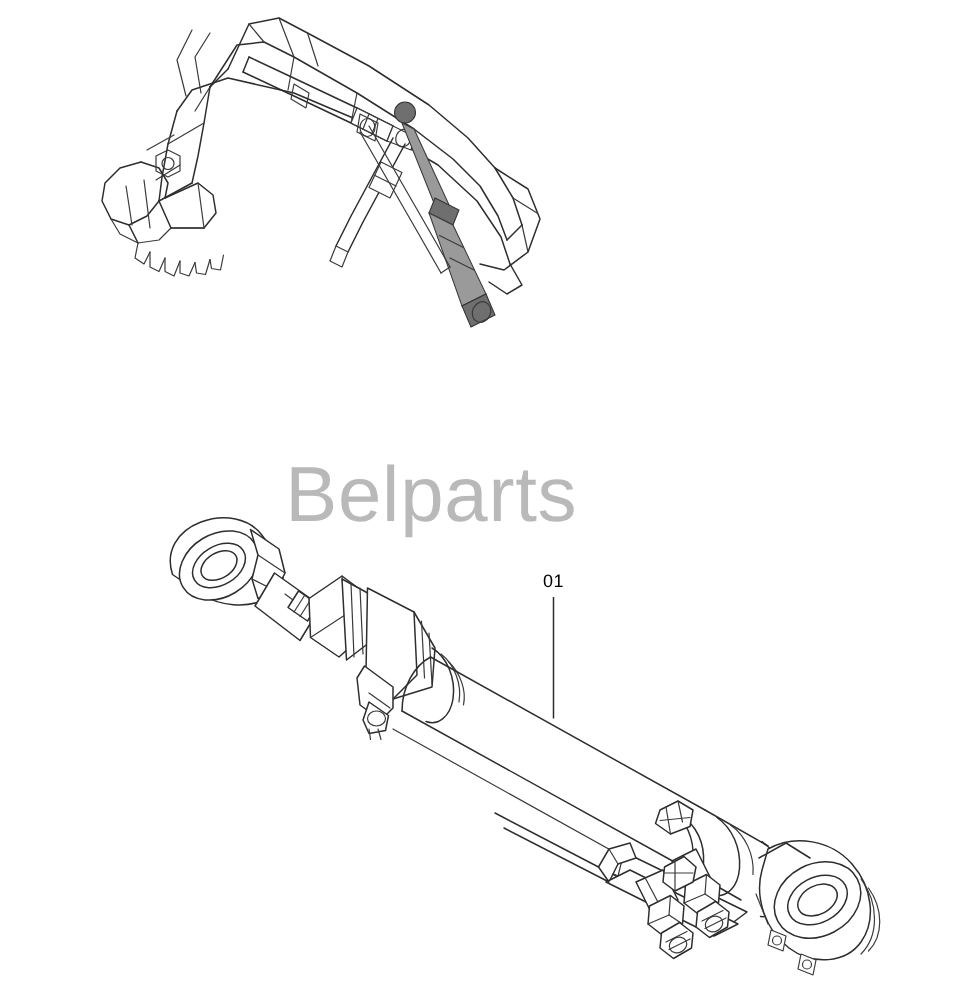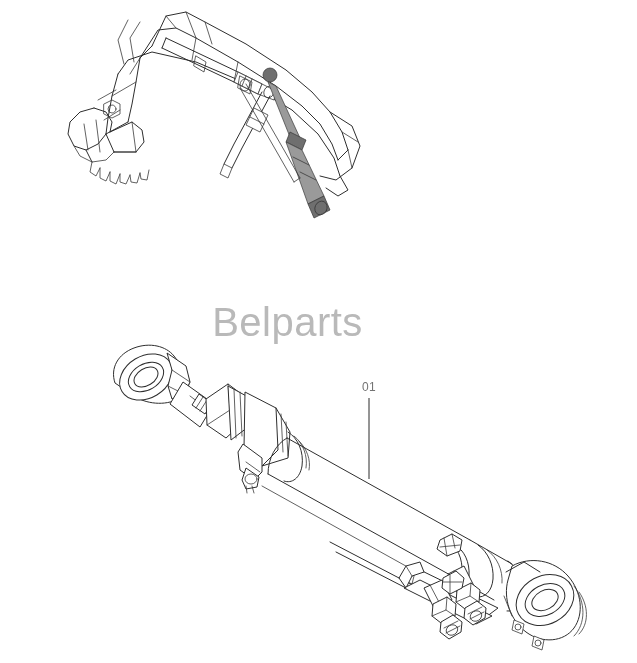--- a/index.html
+++ b/index.html
@@ -25,34 +25,34 @@
     width: 637px;
     height: 663px;
   }
   .watermark {
     position: absolute;
     left: 0;
     top: 300px;
     width: 575px;
     text-align: center;
     font-family: "Liberation Sans", sans-serif;
-    font-size: 40px;
+    font-size: 52px;
     font-weight: 400;
     letter-spacing: 0.5px;
     color: #b9b9b9;
     user-select: none;
     pointer-events: none;
   }
   .callout-label {
     position: absolute;
     left: 362px;
     top: 380px;
     font-family: "Liberation Sans", sans-serif;
     font-size: 12px;
-    color: #737373;
+    color: #000000;
     letter-spacing: 0.3px;
   }
   svg { display: block; }
   .ln { fill: none; stroke: #2e2e2e; stroke-width: 1; stroke-linecap: round; stroke-linejoin: round; }
   .ln-thin { fill: none; stroke: #3a3a3a; stroke-width: 0.8; stroke-linecap: round; stroke-linejoin: round; }
   .fillw { fill: #ffffff; stroke: #2e2e2e; stroke-width: 1; stroke-linejoin: round; }
   .fillw-thin { fill: #ffffff; stroke: #3a3a3a; stroke-width: 0.8; stroke-linejoin: round; }
   .shade { fill: #9a9a9a; stroke: #3a3a3a; stroke-width: 0.7; }
   .shade-d { fill: #6f6f6f; stroke: #333333; stroke-width: 0.7; }
   .leader { stroke: #2b2b2b; stroke-width: 1; fill: none; }

